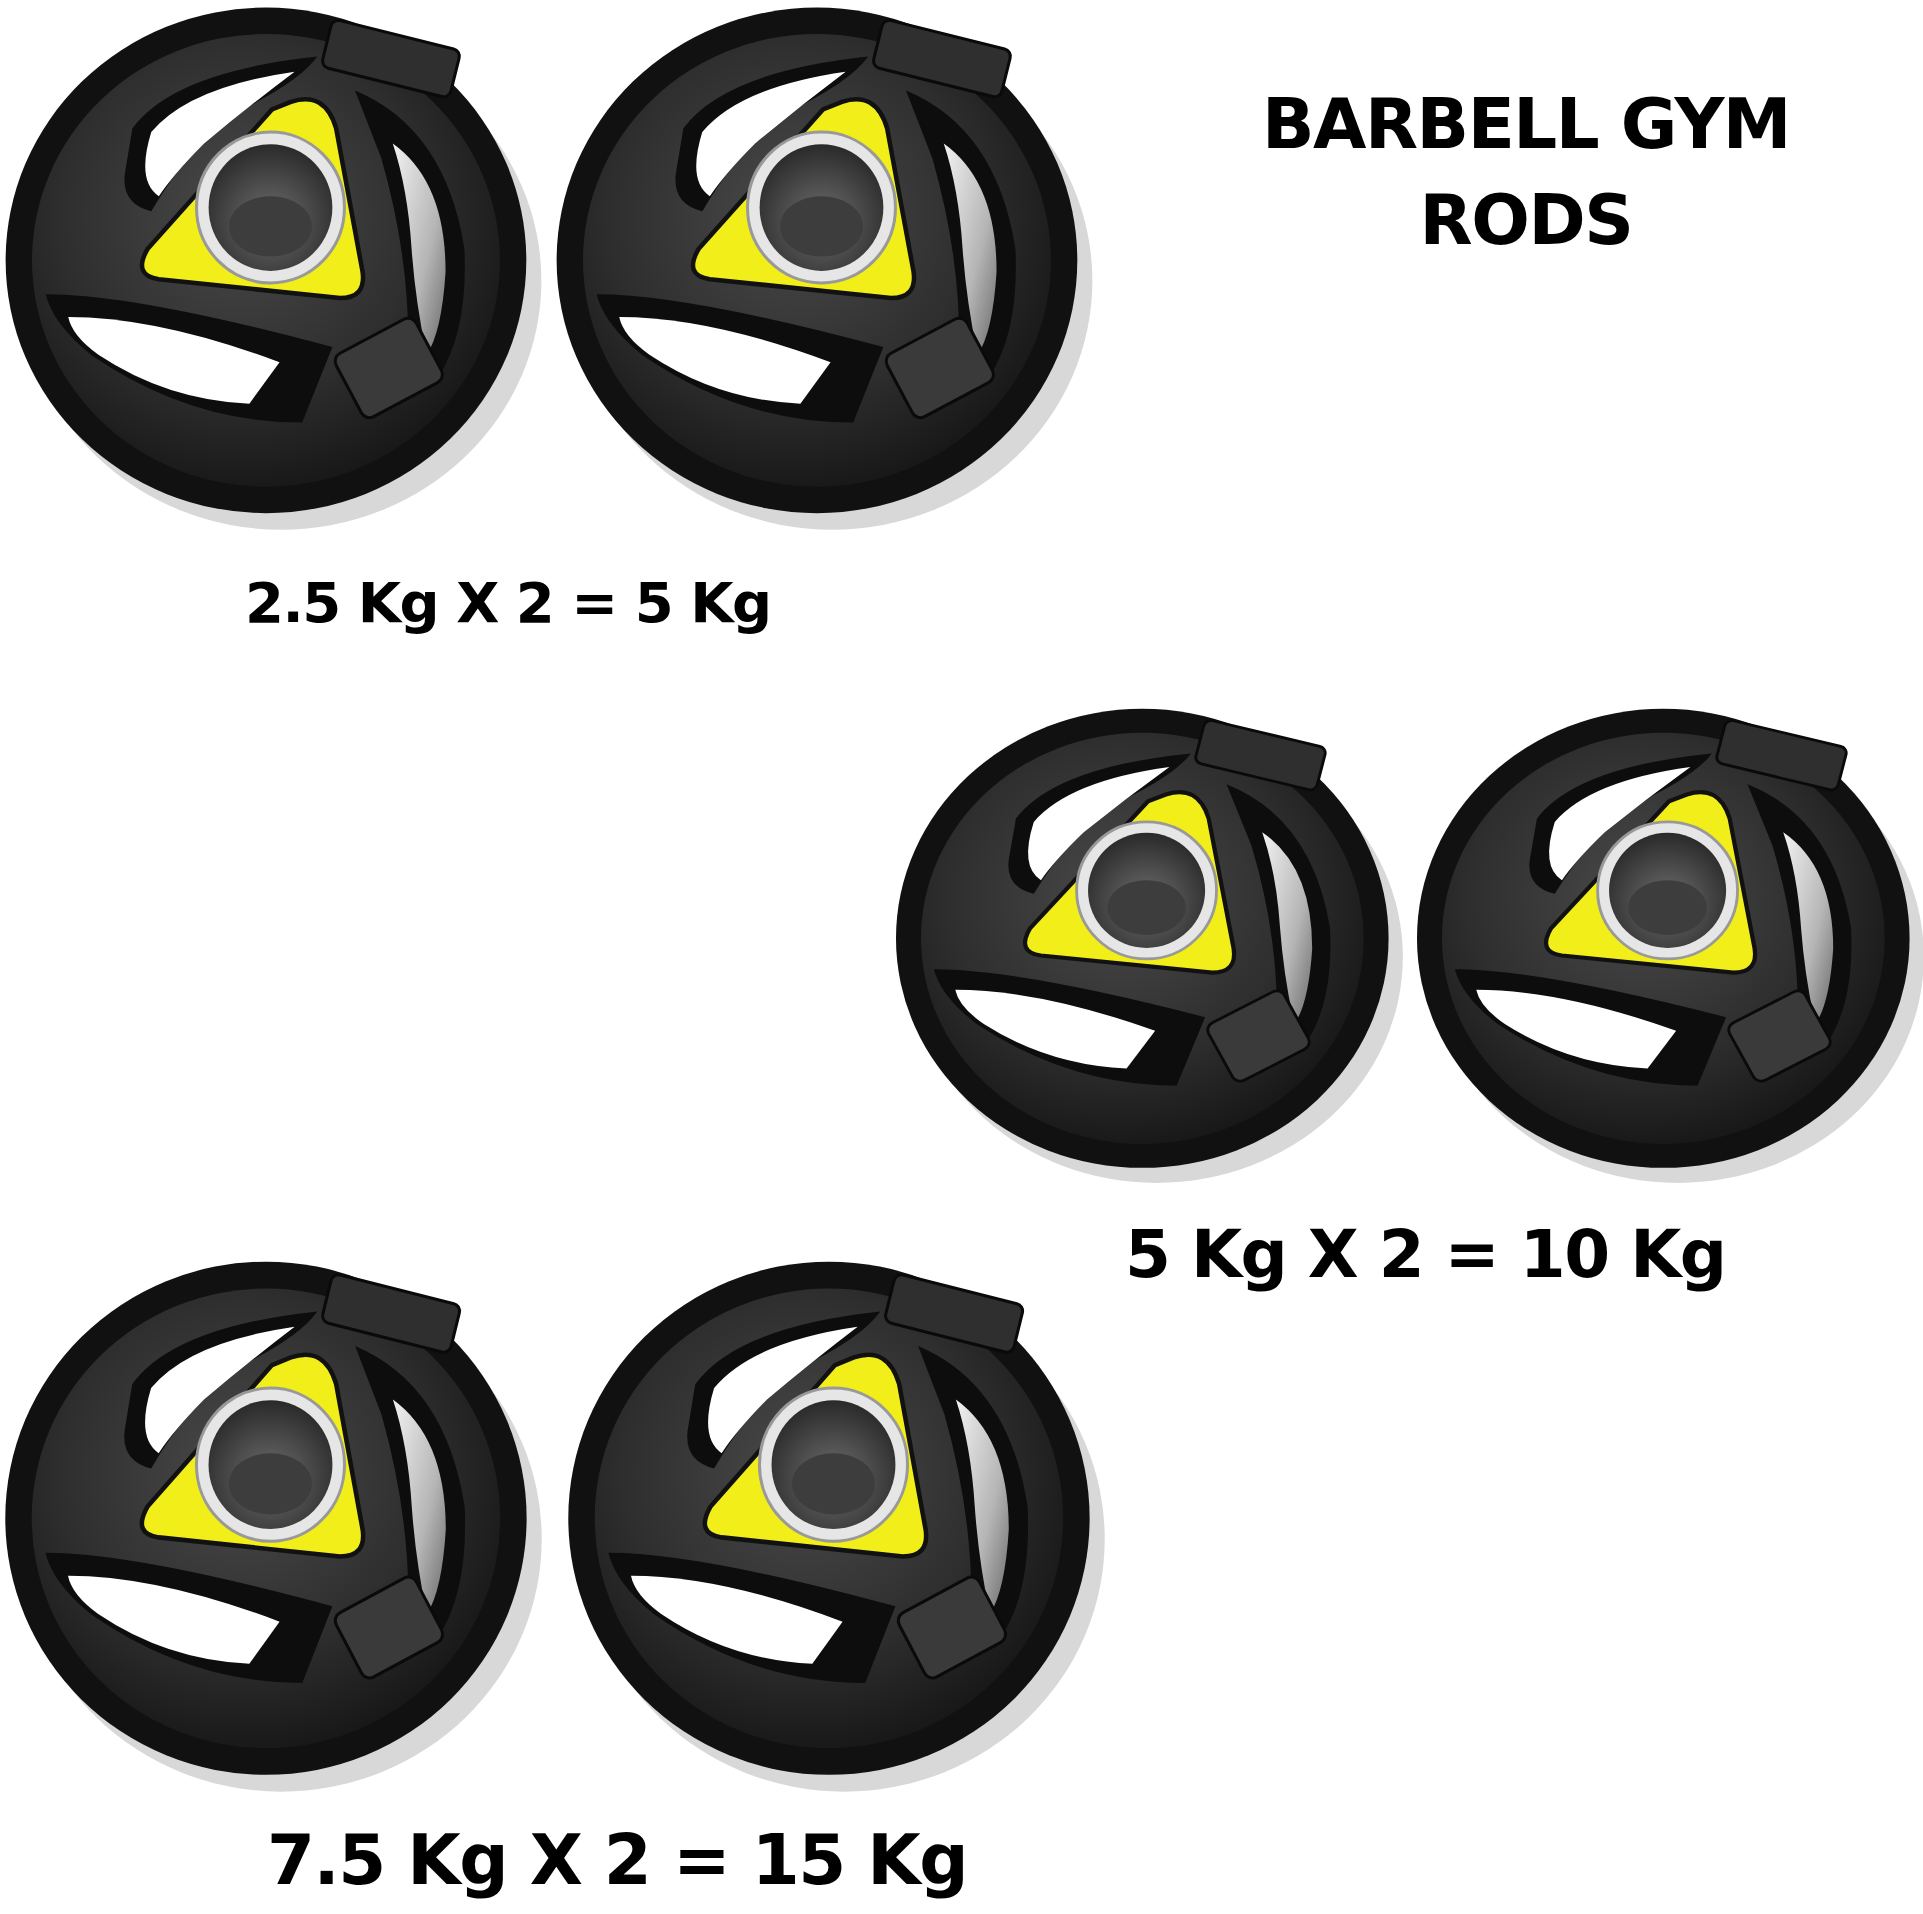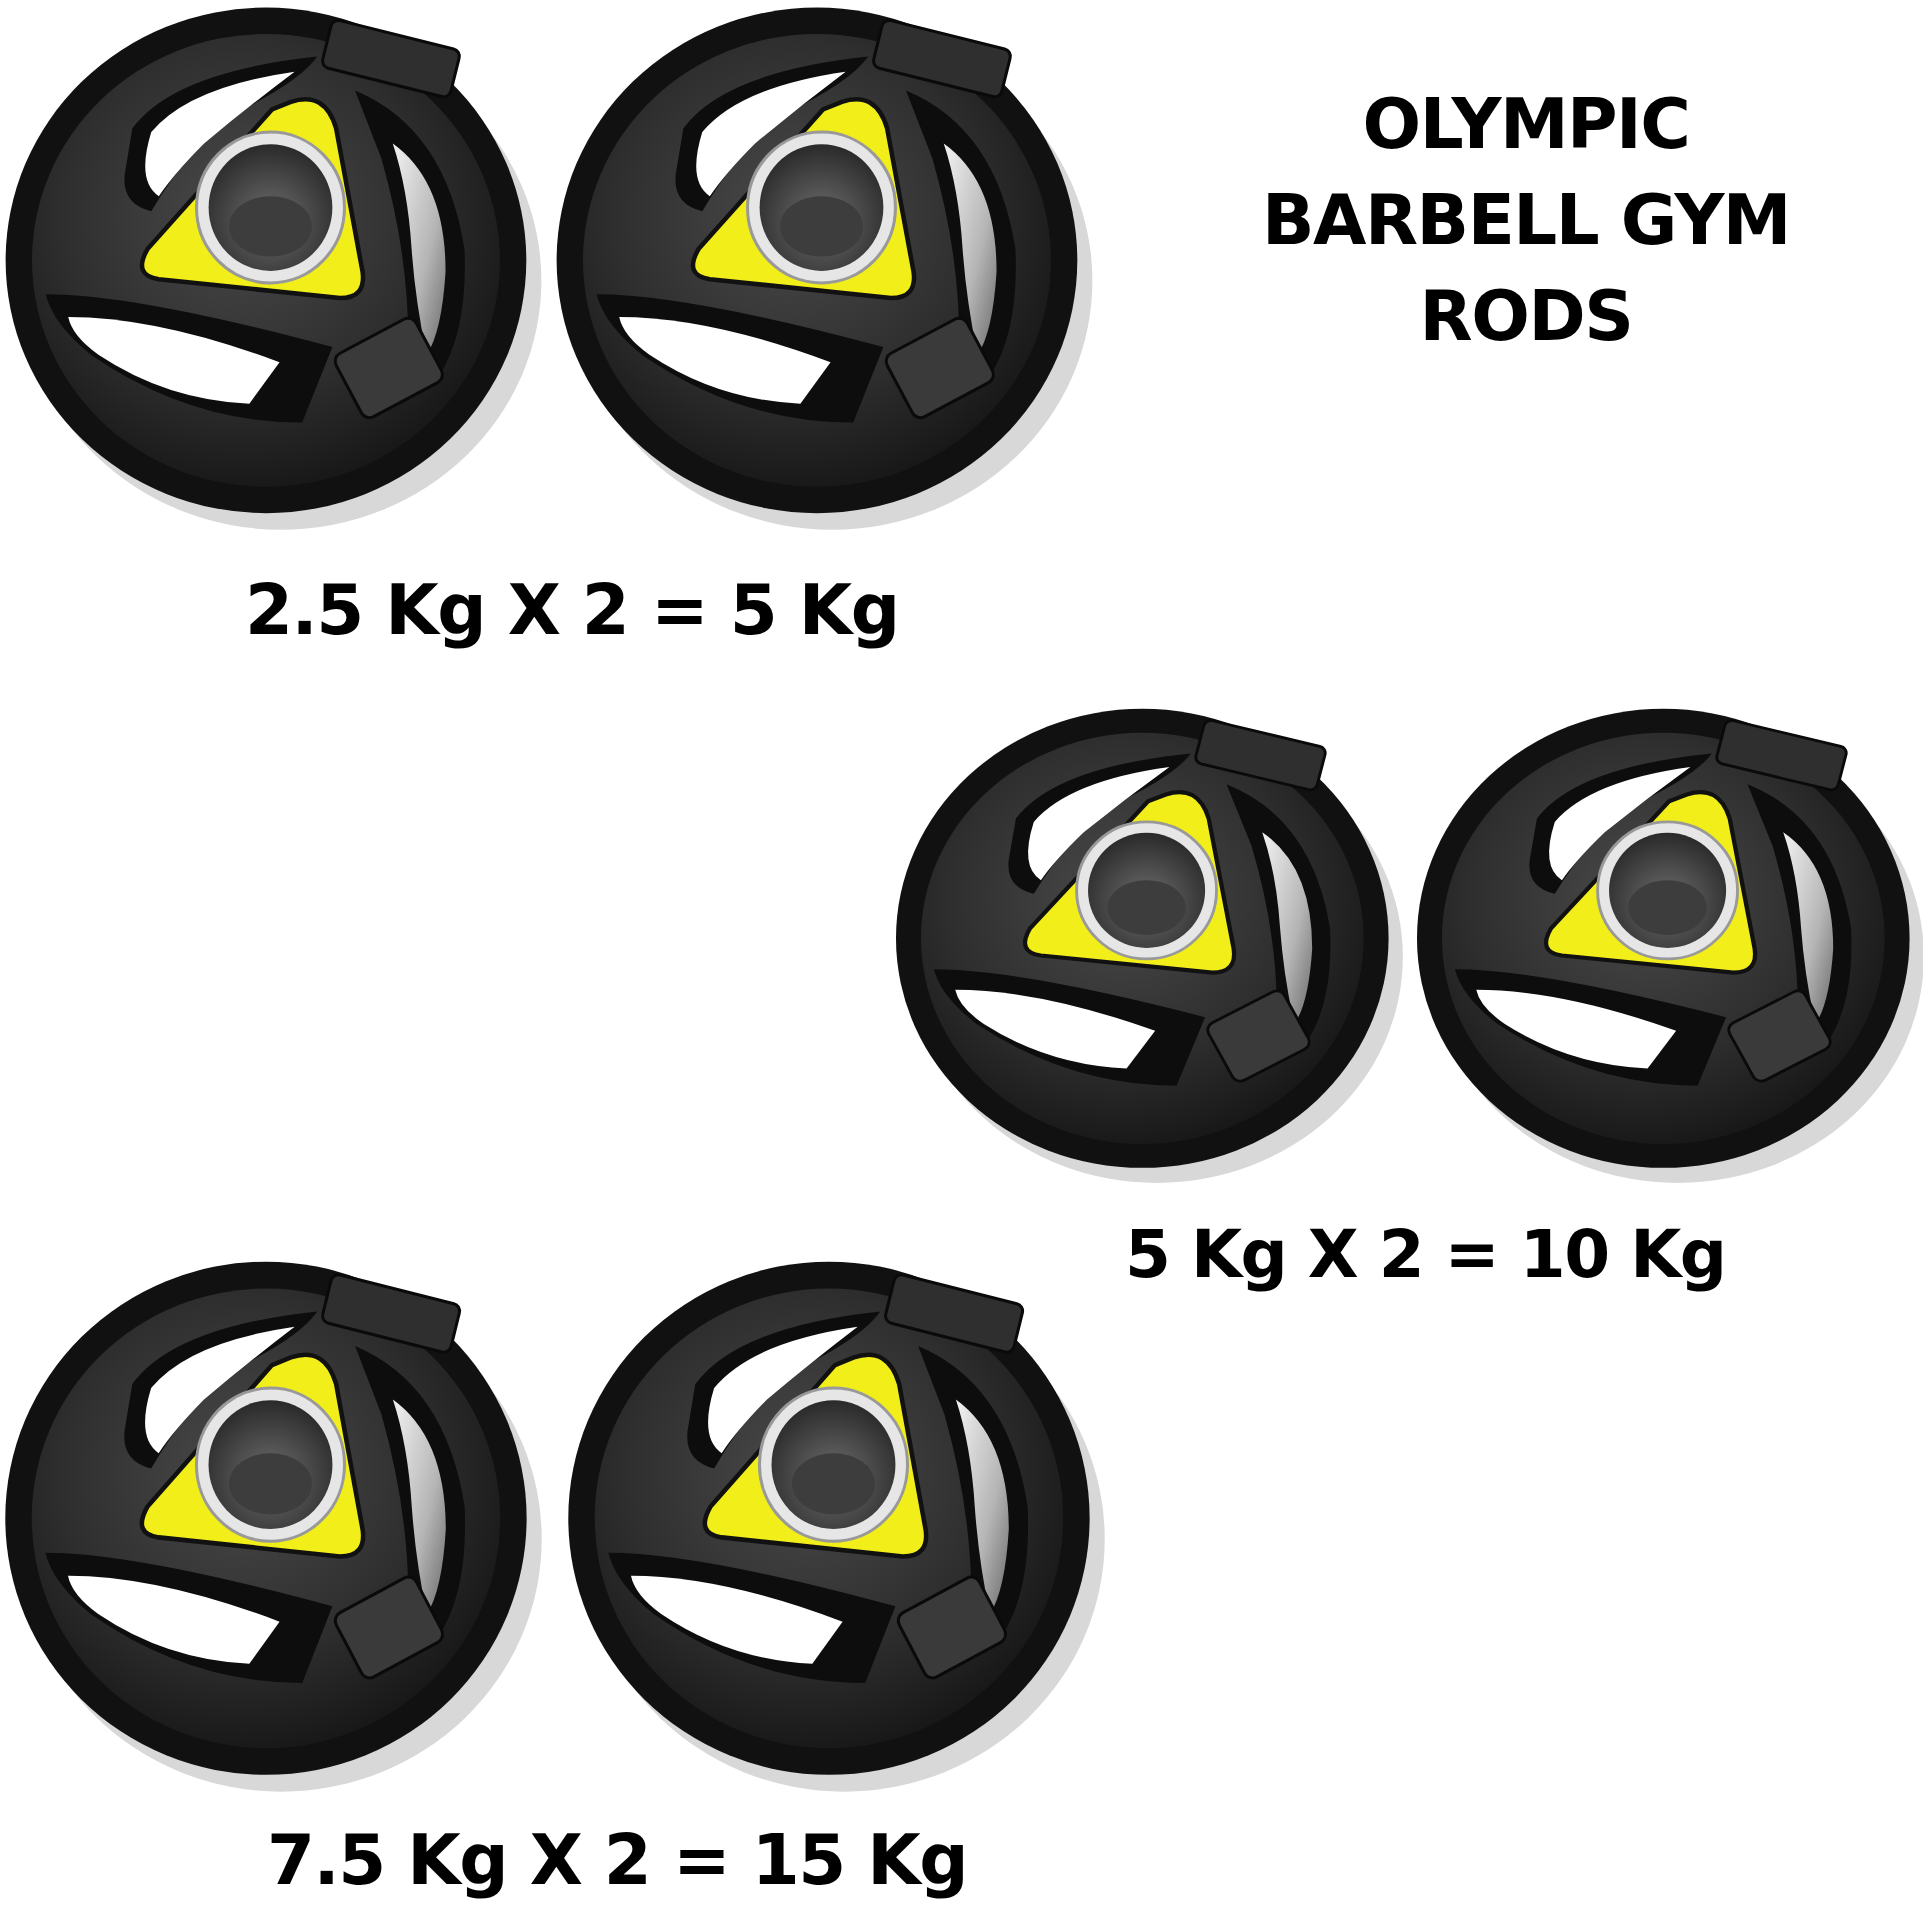--- a/index.html
+++ b/index.html
@@ -66,26 +66,25 @@
       <use href="#plateShape"></use>
     </svg>
 </div>
 <div class="plate" style="left:551px; top:0px; width:544px; height:532px;">
   <svg viewBox="0 0 720 705">
       <use href="#plateShape"></use>
     </svg>
 </div>
 
 <div class="title-block" style="left:1156px; top:76px; width:740px;">
-  <span class="title-line">OLYMPIC</span>
   <span class="title-line">BARBELL GYM</span>
   <span class="title-line">RODS</span>
 </div>
 
-<div class="caption" style="left:245px; top:570px; font-size:69px;">2.5 Kg X 2 = 5 Kg</div>
+<div class="caption" style="left:245px; top:570px; font-size:56px;">2.5 Kg X 2 = 5 Kg</div>
 
 <div class="plate" style="left:891px; top:702px; width:514px; height:483px;">
   <svg viewBox="0 0 720 705" preserveAspectRatio="none">
       <use href="#plateShape"></use>
     </svg>
 </div>
 <div class="plate" style="left:1412px; top:702px; width:514px; height:483px;">
   <svg viewBox="0 0 720 705" preserveAspectRatio="none">
       <use href="#plateShape"></use>
     </svg>

